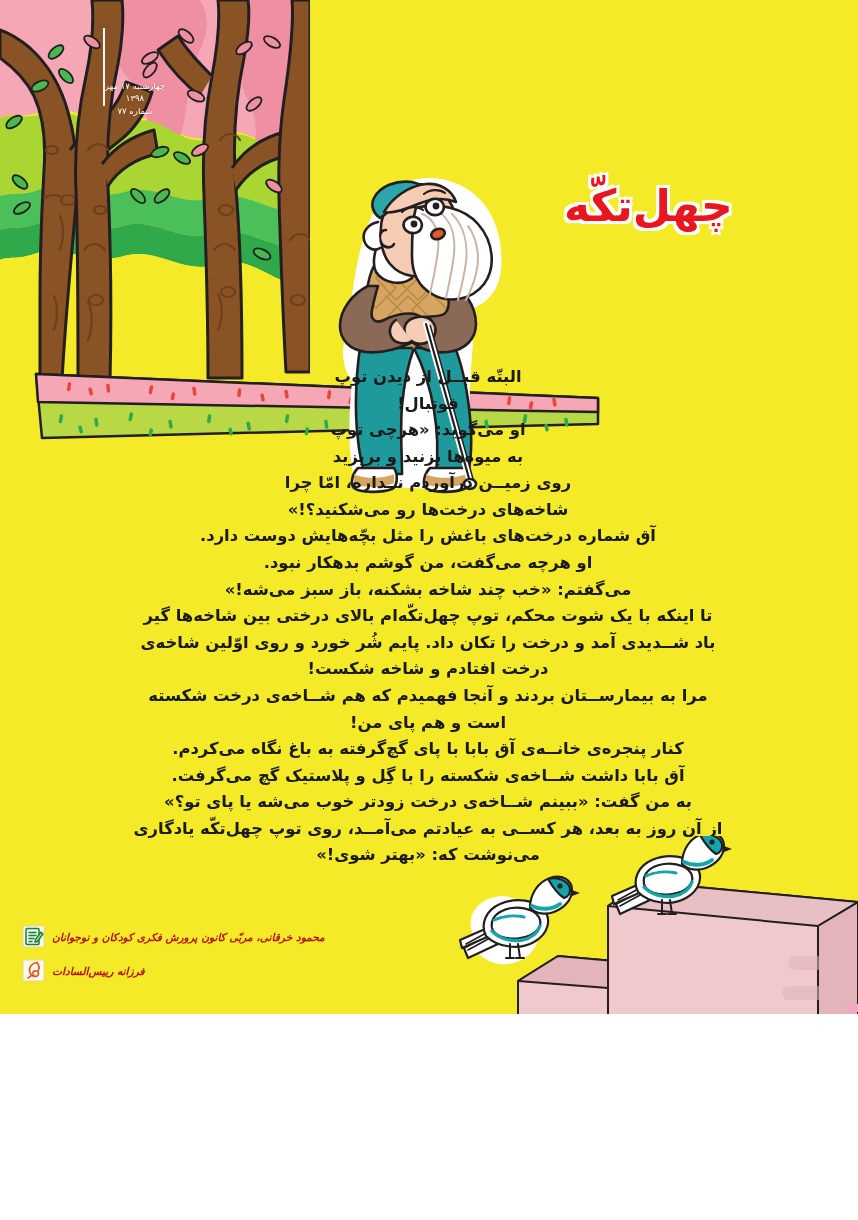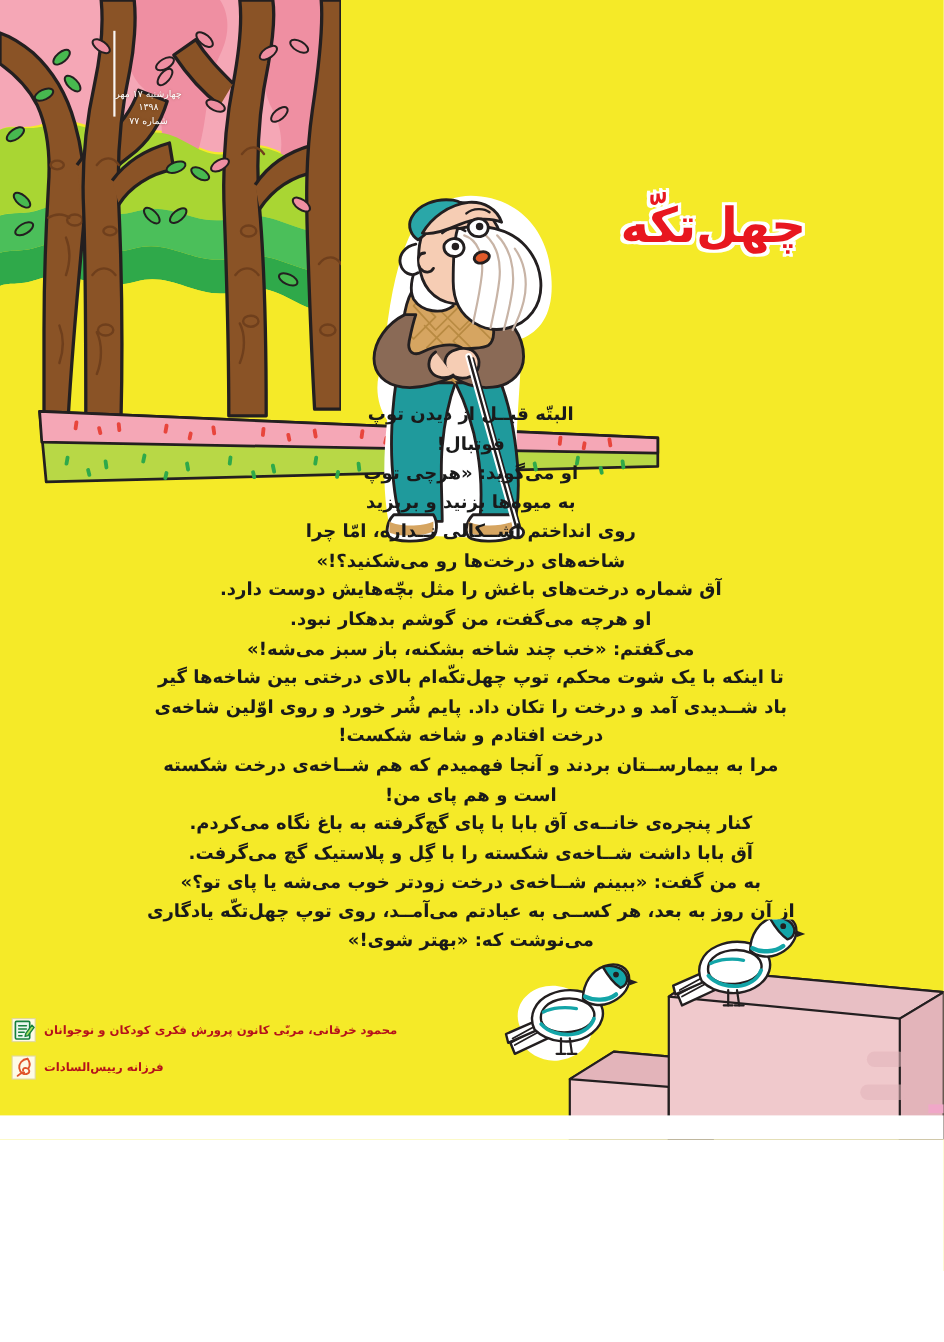--- a/index.html
+++ b/index.html
@@ -106,25 +106,26 @@
     font-weight: 600;
     letter-spacing: -0.15px;
   }
   .story p {
     margin: 0;
   }
 
   
   .credits {
     position: absolute;
-    right: 36px;
+    right: 24px;
     top: 925px;
     width: 812px;
     direction: rtl;
     text-align: center;
+    font-style: italic;
   }
   .credit-row {
     display: flex;
     flex-direction: row-reverse;
     align-items: center;
     justify-content: flex-start;
     gap: 7px;
     margin-bottom: 11px;
   }
   .credit-row .credit-text {
@@ -416,21 +417,21 @@
 
   <div class="title-wrap">
     <span class="title">چهل‌تکّه</span>
   </div>
 
   <div class="story">
     <p>البتّه قبــل از دیدن توپ</p>
     <p>فوتبال!</p>
     <p>او می‌گوید: «هرچی توپ</p>
     <p>به میوه‌ها بزنید و بریزید</p>
-    <p>روی انداختم اشــکالی نــداره، امّا چرا</p>
+    <p>روی زمیــن درآوردم نــداره، امّا چرا</p>
     <p>شاخه‌های درخت‌ها رو می‌شکنید؟!»</p>
     <p>آق شماره درخت‌های باغش را مثل بچّه‌هایش دوست دارد.</p>
     <p>او هرچه می‌گفت، من گوشم بدهکار نبود.</p>
     <p>می‌گفتم: «خب چند شاخه بشکنه، باز سبز می‌شه!»</p>
     <p>تا اینکه با یک شوت محکم، توپ چهل‌تکّه‌ام بالای درختی بین شاخه‌ها گیر</p>
     <p>باد شــدیدی آمد و درخت را تکان داد. پایم شُر خورد و روی اوّلین شاخه‌ی</p>
     <p>درخت افتادم و شاخه شکست!</p>
     <p>مرا به بیمارســتان بردند و آنجا فهمیدم که هم شــاخه‌ی درخت شکسته</p>
     <p>است و هم پای من!</p>
     <p>کنار پنجره‌ی خانــه‌ی آق بابا با پای گچ‌گرفته به باغ نگاه می‌کردم.</p>

